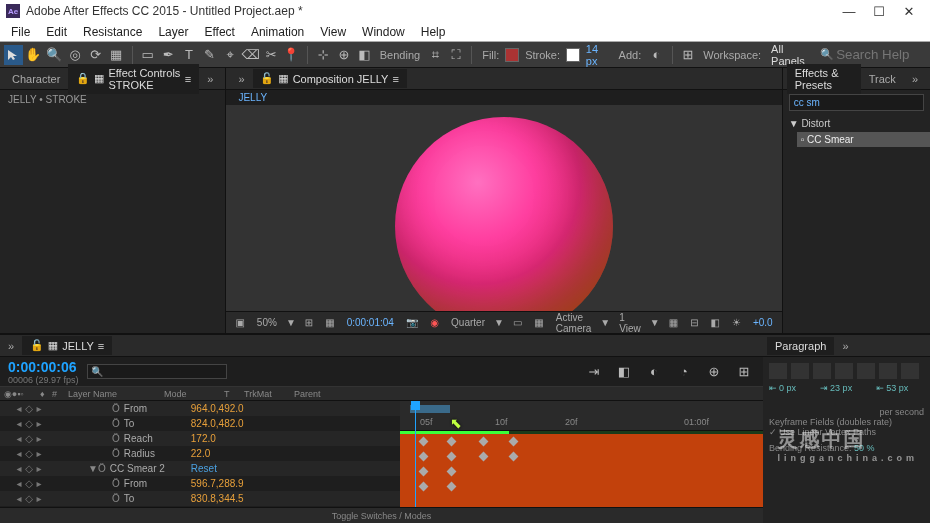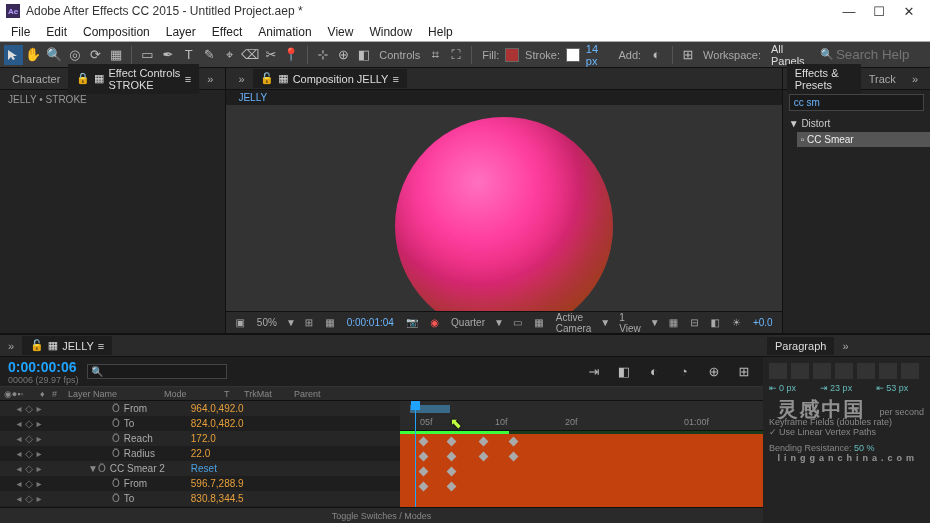--- a/index.html
+++ b/index.html
@@ -59,38 +59,38 @@
   .kf-row { position:absolute; left:0; right:0; height:15px; }
   .kf { position:absolute; width:7px; height:7px; background:#aaa; transform:rotate(45deg); top:4px; cursor:pointer; }
   .tl-foot { height:16px; background:#2a2a2a; display:flex; align-items:center; justify-content:center; font-size:9px; color:#888; border-top:1px solid #111; }
   .right-stack { width:167px; background:#232323; display:flex; flex-direction:column; }
   .rs-body { flex:1; padding:6px; font-size:9px; color:#999; }
   .align-grid { display:flex; gap:4px; margin-bottom:4px; }
   .abtn { width:18px; height:16px; background:#333; cursor:pointer; }
   .indent-row { display:flex; gap:24px; margin:4px 0; }
   .iitem { color:#6bb; font-size:9px; }
   .watermark { position:absolute; right:12px; bottom:60px; font-size:20px; color:rgba(255,255,255,0.5); font-weight:bold; letter-spacing:2px; pointer-events:none; }
-  .watermark small { display:block; font-size:9px; letter-spacing:4px;margin-top:30px; }
+  .watermark small { display:block; font-size:9px; letter-spacing:4px; }
   svg { display:block; }
 </style>
 </head>
 <body>
 
 <div class="titlebar">
   <div class="logo">Ae</div>
   <div class="title">Adobe After Effects CC 2015 - Untitled Project.aep *</div>
   <div class="wbtn">—</div>
   <div class="wbtn">☐</div>
   <div class="wbtn">✕</div>
 </div>
 
 <div class="menubar">
   <span>File</span>
   <span>Edit</span>
-  <span>Composition</span>
+  <span>Resistance</span>
   <span>Layer</span>
   <span>Effect</span>
   <span>Animation</span>
   <span>View</span>
   <span>Window</span>
   <span>Help</span>
 </div>
 
 <div class="toolbar">
   <div class="tbtn sel">
@@ -109,21 +109,21 @@
   <div class="tbtn">T</div>
   <div class="tbtn">✎</div>
   <div class="tbtn">⌖</div>
   <div class="tbtn">⌫</div>
   <div class="tbtn">✂</div>
   <div class="tbtn">📍</div>
   <div class="tsep"></div>
   <div class="tbtn">⊹</div>
   <div class="tbtn">⊕</div>
   <div class="tbtn">◧</div>
-  <span class="tlabel">Controls</span>
+  <span class="tlabel">Bending</span>
   <div class="tbtn">⌗</div>
   <div class="tbtn">⛶</div>
   <div class="tsep"></div>
   <span class="tlabel">Fill:</span>
   <div class="swatch" style="background:#a33"></div>
   <span class="tlabel">Stroke:</span>
   <div class="swatch" style="background:#fff"></div>
   <span class="tlabel" style="color:#6bb5ff">14 px</span>
   <span class="tlabel">Add:</span>
   <div class="tbtn">◐</div>

